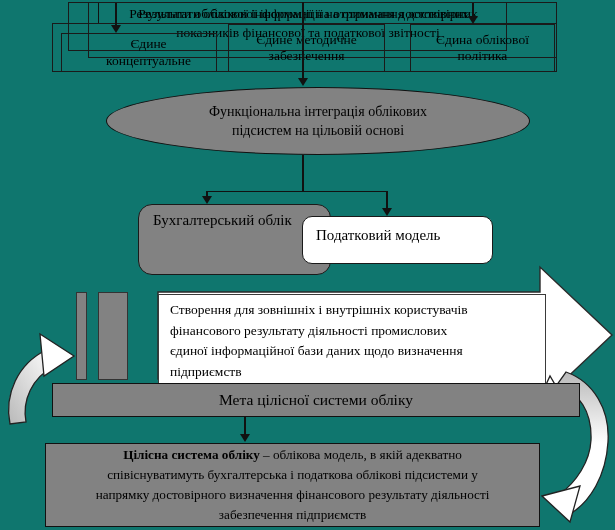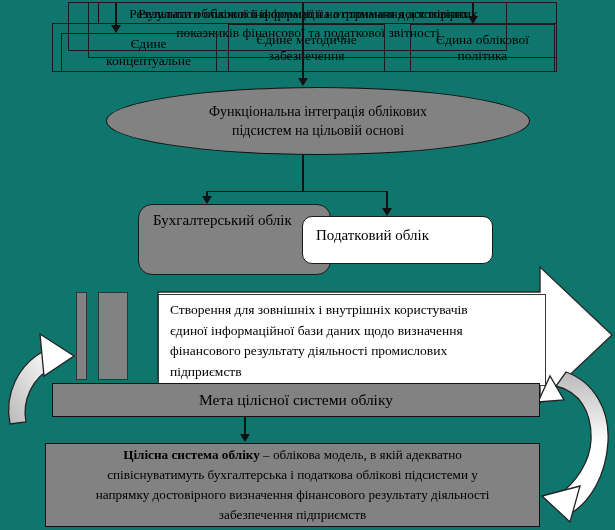--- a/index.html
+++ b/index.html
@@ -34,21 +34,21 @@
   .acct{left:122px;top:204px;width:193px;height:71px;border-radius:14px;margin-left:16px;}
   .acct span{position:absolute;left:14px;top:7px;font-size:15px;}
   .tax{left:302px;top:216px;width:191px;height:48px;border-radius:10px;background:#fff;}
   .tax span{position:absolute;left:13px;top:10px;font-size:15px;}
   
   .goalbox{left:158px;top:286px;width:388px;height:92px;background:#fff;border:1.2px solid #3a3a3a;
            box-sizing:border-box;padding:5px 11px;font-size:13.5px;line-height:20.5px;margin-top:8px;}
   .bar{position:absolute;top:292px;height:88px;background:#828282;border:1.5px solid #333;box-sizing:border-box;}
   .bar1{left:76px;width:11px;}
   .bar2{left:98px;width:30px;}
-  .meta{left:52px;top:383px;width:488px;height:34px;border:1.6px solid #111;font-size:15.5px;align-items:center;}
+  .meta{left:52px;top:383px;width:528px;height:34px;border:1.6px solid #111;font-size:15.5px;align-items:center;}
   .def{left:45px;top:443px;width:495px;height:84px;border:1.6px solid #111;font-size:13.2px;line-height:20px;
        padding:1px 8px;box-sizing:border-box;text-align:center;}
   .def b{font-weight:bold;}
   svg{position:absolute;overflow:visible;}
 </style>
 </head>
 <body>
 
 <div class="stage">
 
@@ -96,34 +96,34 @@
   <div class="hline" style="left:207px;top:191px;width:181px;"></div>
   <div class="vline" style="left:206.4px;top:191px;height:6px;"></div>
   <div class="arr-down" style="left:202px;top:196px;"></div>
   <div class="vline" style="left:386.4px;top:191px;height:18px;"></div>
   <div class="arr-down" style="left:382px;top:208px;"></div>
 
   <div class="fillbox acct">
     <span>Бухгалтерський облік</span>
   </div>
   <div class="fillbox tax">
-    <span>Податковий облік</span>
+    <span>Податковий модель</span>
   </div>
 
   <svg style="left:150px;top:264px;" width="465" height="142" viewBox="0 0 465 142">
     <polygon points="8,28 390,28 390,3 462,71 390,139 390,115 8,115" fill="#ffffff" stroke="#2a2a2a" stroke-width="1.4"></polygon>
   </svg>
 
   <div class="bar bar1"></div>
   <div class="bar bar2"></div>
 
   <div class="abs goalbox">
     <div>Створення для зовнішніх і внутрішніх користувачів</div>
+    <div>фінансового результату діяльності промислових</div>
     <div>єдиної інформаційної бази даних щодо визначення</div>
-    <div>фінансового результату діяльності промислових</div>
     <div>підприємств</div>
   </div>
 
   <svg style="left:2px;top:330px;" width="78" height="98" viewBox="0 0 78 98">
     <defs>
       <linearGradient id="gradL" x1="0" y1="1" x2="1" y2="0">
         <stop offset="0" stop-color="#b9b9b9"></stop>
           <stop offset="1" stop-color="#ffffff"></stop>
       </linearGradient>
     </defs>

